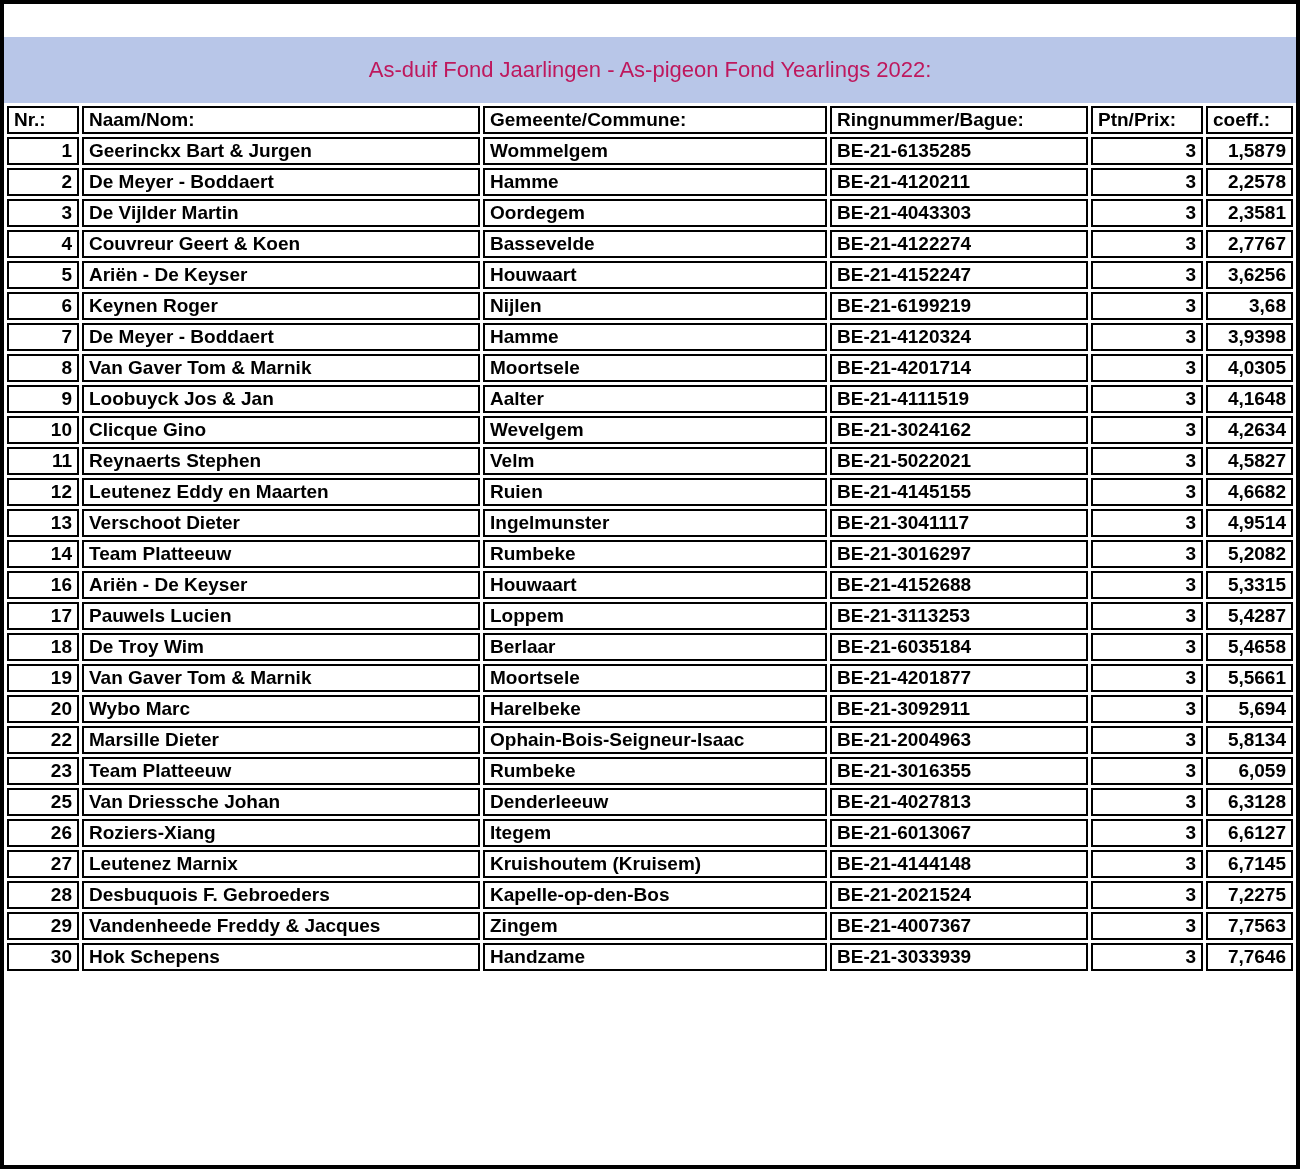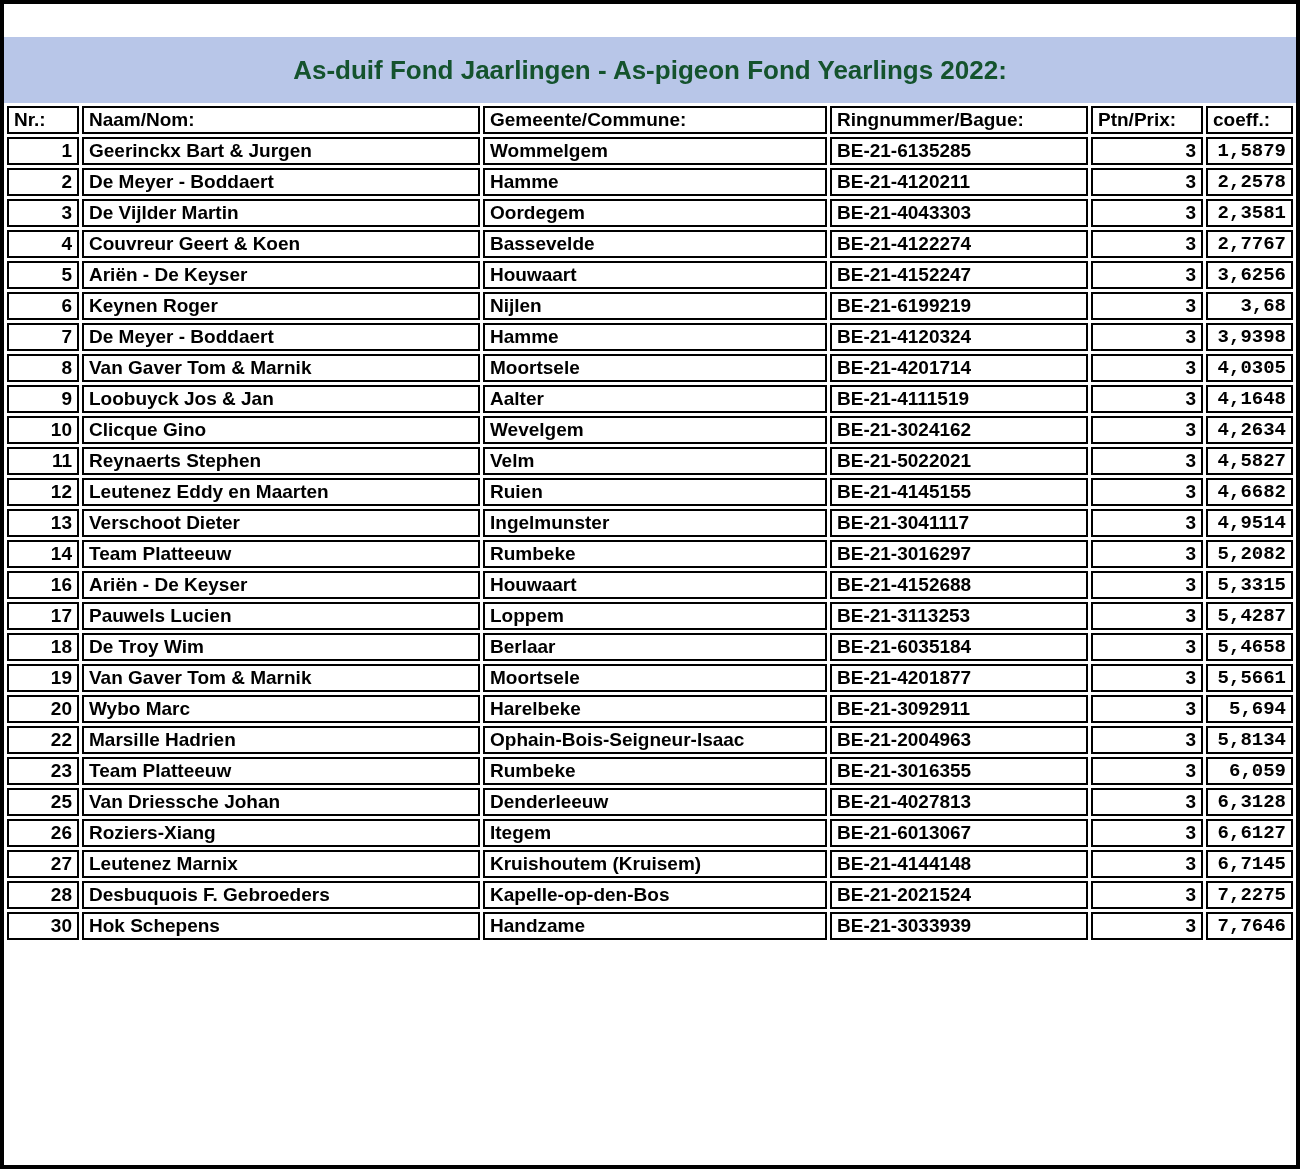--- a/index.html
+++ b/index.html
@@ -21,23 +21,23 @@
     background: #ffffff;
   }
   .title-band {
     height: 66px;
     background: #b8c6e8;
     display: flex;
     align-items: center;
     justify-content: center;
   }
   .title-band span {
-    font-size: 26px;
-    font-weight: bold;
-    color: #14532d;
+    font-size: 22px;
+    font-weight: normal;
+    color: #be185d;
     letter-spacing: 0px;
   }
   table.results {
     border-collapse: separate;
     border-spacing: 3px;
     table-layout: fixed;
     width: 1292px;
     margin: 0;
   }
   table.results th,
@@ -51,21 +51,21 @@
     height: 28px;
     line-height: 24px;
     padding: 0 5px;
     overflow: hidden;
     white-space: nowrap;
   }
   .al-left  { text-align: left; }
   .al-right { text-align: right; }
   td.col0 { padding-right: 4px; }
   td.col4 { padding-right: 7px; }
-  td.col5 { padding-right: 6px; font-family: Liberation Mono, monospace; }
+  td.col5 { padding-right: 6px; }
 </style>
 </head>
 <body>
 
 <div class="frame">
   <div class="top-strip"></div>
 
   <div class="title-band">
     <span>As-duif Fond Jaarlingen - As-pigeon Fond Yearlings 2022:</span>
   </div>
@@ -237,21 +237,21 @@
         <tr>
           <td class="al-right col0">20</td>
           <td class="al-left col1">Wybo Marc</td>
           <td class="al-left col2">Harelbeke</td>
           <td class="al-left col3">BE-21-3092911</td>
           <td class="al-right col4">3</td>
           <td class="al-right col5">5,694</td>
         </tr>
         <tr>
           <td class="al-right col0">22</td>
-          <td class="al-left col1">Marsille Hadrien</td>
+          <td class="al-left col1">Marsille Dieter</td>
           <td class="al-left col2">Ophain-Bois-Seigneur-Isaac</td>
           <td class="al-left col3">BE-21-2004963</td>
           <td class="al-right col4">3</td>
           <td class="al-right col5">5,8134</td>
         </tr>
         <tr>
           <td class="al-right col0">23</td>
           <td class="al-left col1">Team Platteeuw</td>
           <td class="al-left col2">Rumbeke</td>
           <td class="al-left col3">BE-21-3016355</td>
@@ -282,20 +282,28 @@
           <td class="al-right col4">3</td>
           <td class="al-right col5">6,7145</td>
         </tr>
         <tr>
           <td class="al-right col0">28</td>
           <td class="al-left col1">Desbuquois F. Gebroeders</td>
           <td class="al-left col2">Kapelle-op-den-Bos</td>
           <td class="al-left col3">BE-21-2021524</td>
           <td class="al-right col4">3</td>
           <td class="al-right col5">7,2275</td>
+        </tr>
+        <tr>
+          <td class="al-right col0">29</td>
+          <td class="al-left col1">Vandenheede Freddy &amp; Jacques</td>
+          <td class="al-left col2">Zingem</td>
+          <td class="al-left col3">BE-21-4007367</td>
+          <td class="al-right col4">3</td>
+          <td class="al-right col5">7,7563</td>
         </tr>
         <tr>
           <td class="al-right col0">30</td>
           <td class="al-left col1">Hok Schepens</td>
           <td class="al-left col2">Handzame</td>
           <td class="al-left col3">BE-21-3033939</td>
           <td class="al-right col4">3</td>
           <td class="al-right col5">7,7646</td>
         </tr>
       </tbody>

